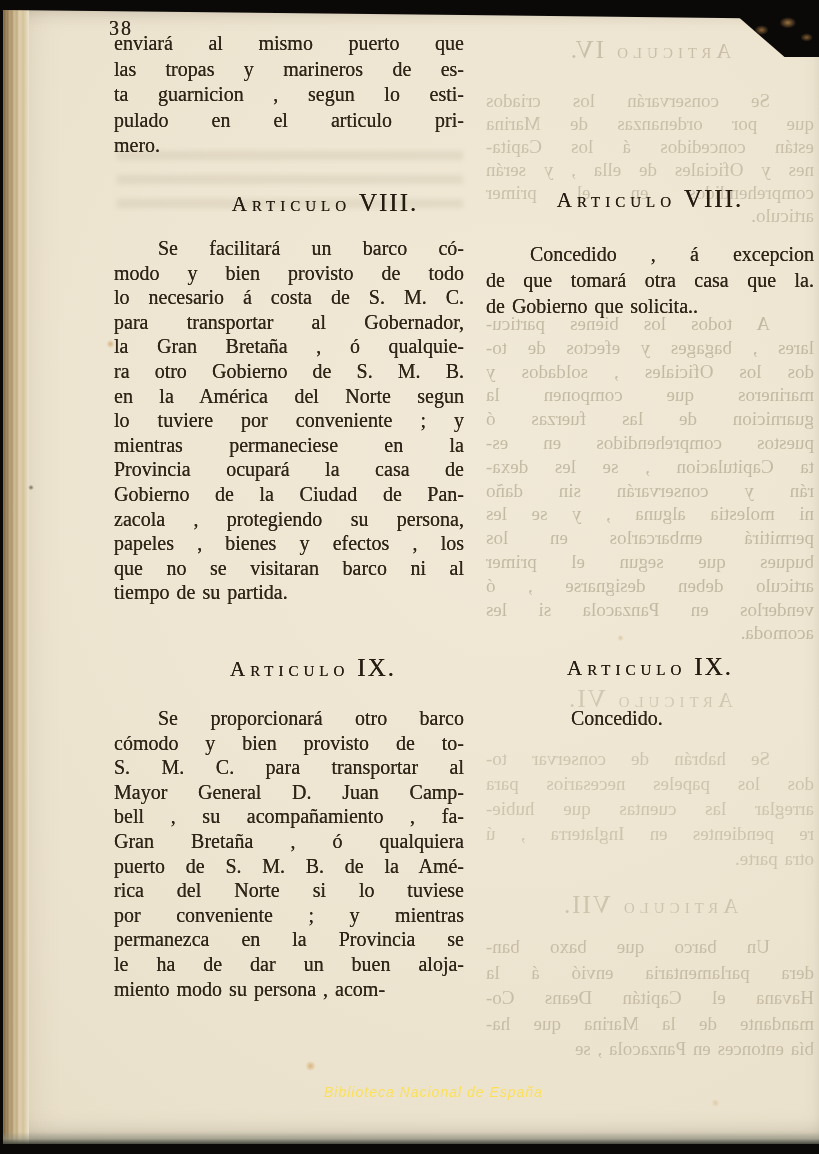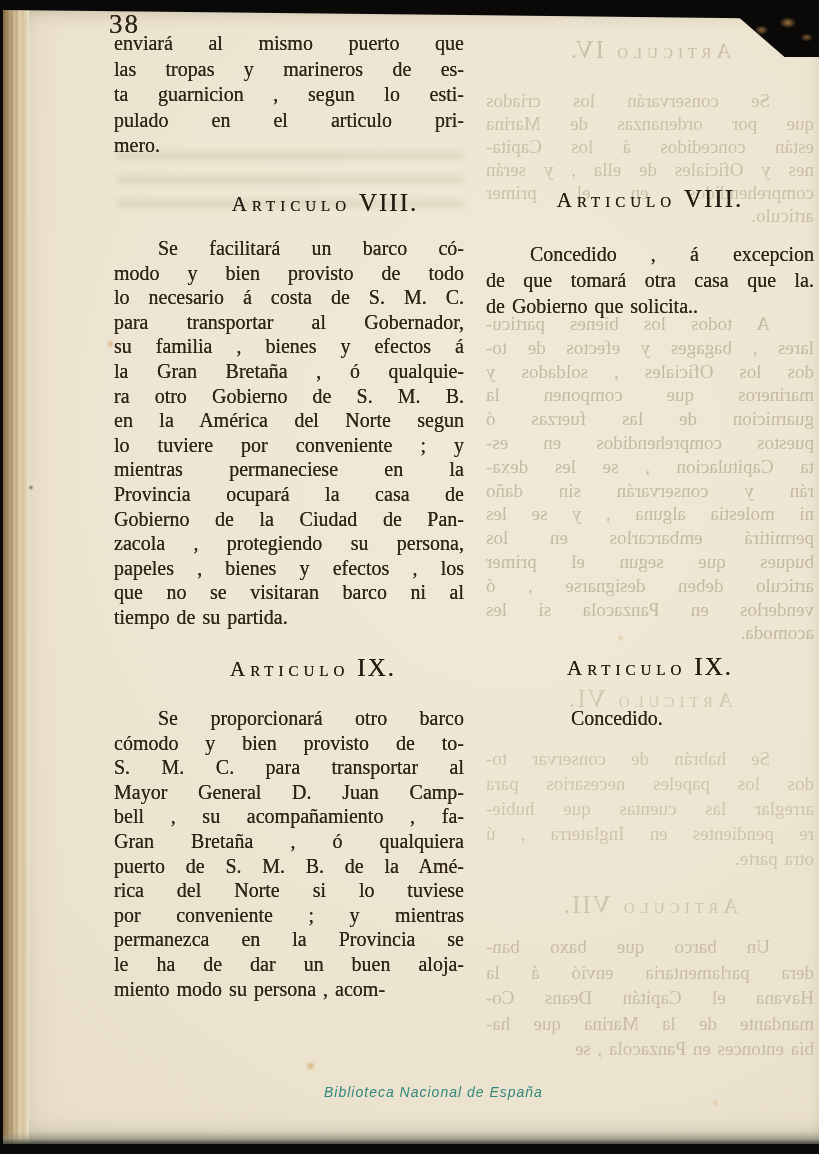--- a/index.html
+++ b/index.html
@@ -72,28 +72,28 @@
     text-shadow:none;
   }
   .ghost .heading, .ghost.heading{color:#8f8468;text-shadow:none;}
   .g38{opacity:.38}.g45{opacity:.45}.g33{opacity:.33}.g40{opacity:.40}.g30{opacity:.30}
   .ghost-smudge{
     position:absolute;left:114px;top:142px;width:346px;height:72px;
     background:repeating-linear-gradient(180deg, rgba(150,140,110,.14) 0 9px, rgba(236,227,207,0) 9px 24px);
     filter:blur(2.4px);
   }
   .pagenum{
-    position:absolute;left:106px;top:0;font-size:27px;color:#2e2417;
+    position:absolute;left:106px;top:8px;font-size:20px;color:#2e2417;
     letter-spacing:2px;text-shadow:0 0 .5px rgba(43,32,20,.9);
   }
   .watermark{
     position:absolute;left:324px;top:1084px;
     font-family:"Liberation Sans","DejaVu Sans",sans-serif;
     font-style:italic;font-size:14px;letter-spacing:1px;
-    color:#0f766e;opacity:.85;
+    color:#fde047;opacity:.85;
   }
   .spot{position:absolute;border-radius:50%;}
   .s1{left:103px;top:331px;width:9px;height:8px;background:radial-gradient(circle,rgba(198,138,58,.55),rgba(198,138,58,0) 70%);}
   .s2{left:302px;top:1052px;width:11px;height:10px;background:radial-gradient(circle,rgba(205,150,70,.6),rgba(205,150,70,0) 70%);}
   .s3{left:25px;top:476px;width:6px;height:5px;background:radial-gradient(circle,rgba(60,55,40,.65),rgba(60,55,40,0) 75%);}
   .s4{left:614px;top:626px;width:7px;height:6px;background:radial-gradient(circle,rgba(190,150,90,.4),rgba(190,150,90,0) 70%);}
   .s5{left:708px;top:1090px;width:9px;height:8px;background:radial-gradient(circle,rgba(200,160,100,.35),rgba(200,160,100,0) 70%);}
 </style>
 </head>
 <body>
@@ -119,21 +119,20 @@
   <div class="blk heading" style="left:111px;top:180px;width:350px;transform:translateX(36px);">
     <span class="hw">Articulo</span>
     <span class="hn">VIII.</span>
   </div>
 
   <div class="blk body-text ind" style="left:111px;top:227px;width:350px;line-height:24.6px;">
       <div class="jline first">Se facilitará un barco có-</div>
       <div class="jline">modo y bien provisto de todo</div>
       <div class="jline">lo necesario á costa de S. M. C.</div>
       <div class="jline">para transportar al Gobernador,</div>
-      <div class="jline">su familia , bienes y efectos á</div>
       <div class="jline">la Gran Bretaña , ó qualquie-</div>
       <div class="jline">ra otro Gobierno de S. M. B.</div>
       <div class="jline">en la América del Norte segun</div>
       <div class="jline">lo tuviere por conveniente ; y</div>
       <div class="jline">mientras permaneciese en la</div>
       <div class="jline">Provincia ocupará la casa de</div>
       <div class="jline">Gobierno de la Ciudad de Pan-</div>
       <div class="jline">zacola , protegiendo su persona,</div>
       <div class="jline">papeles , bienes y efectos , los</div>
       <div class="jline">que no se visitaran barco ni al</div>

